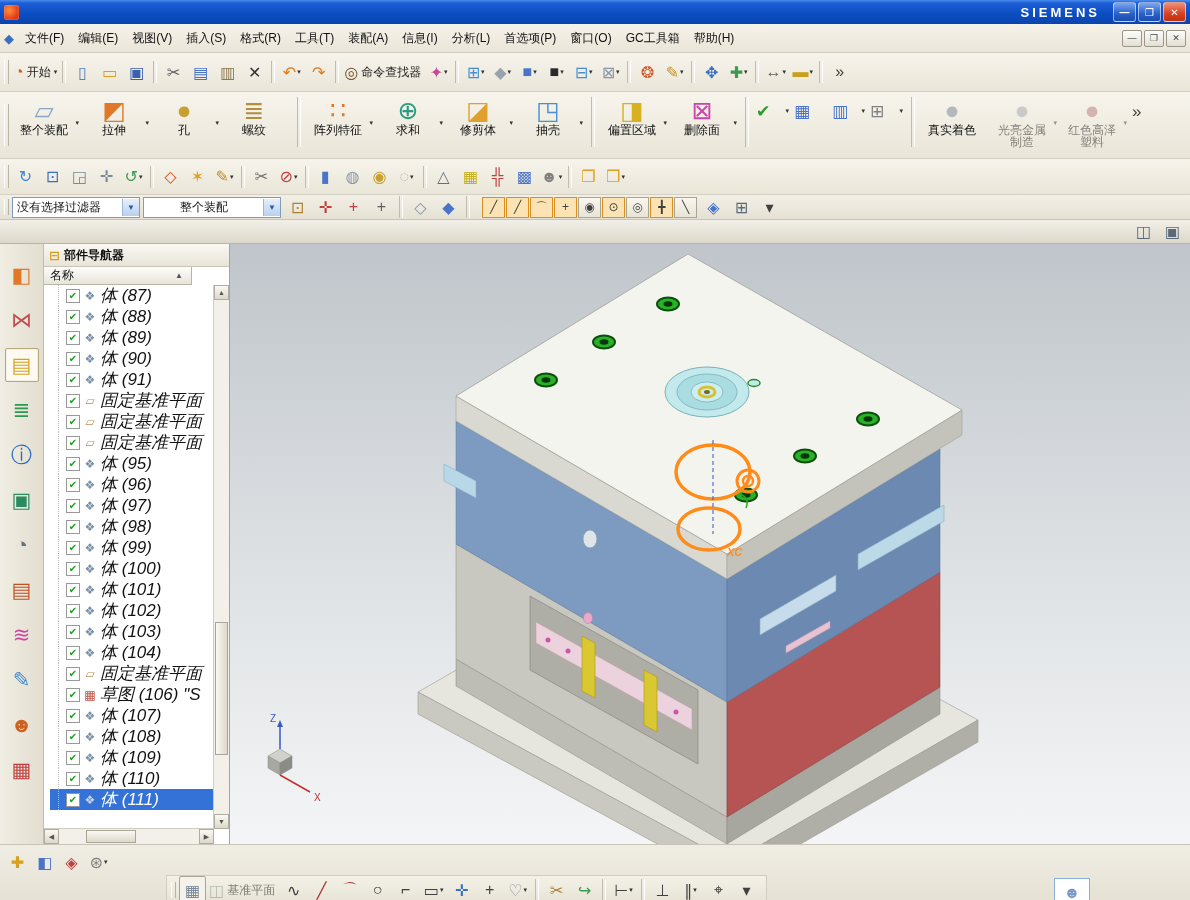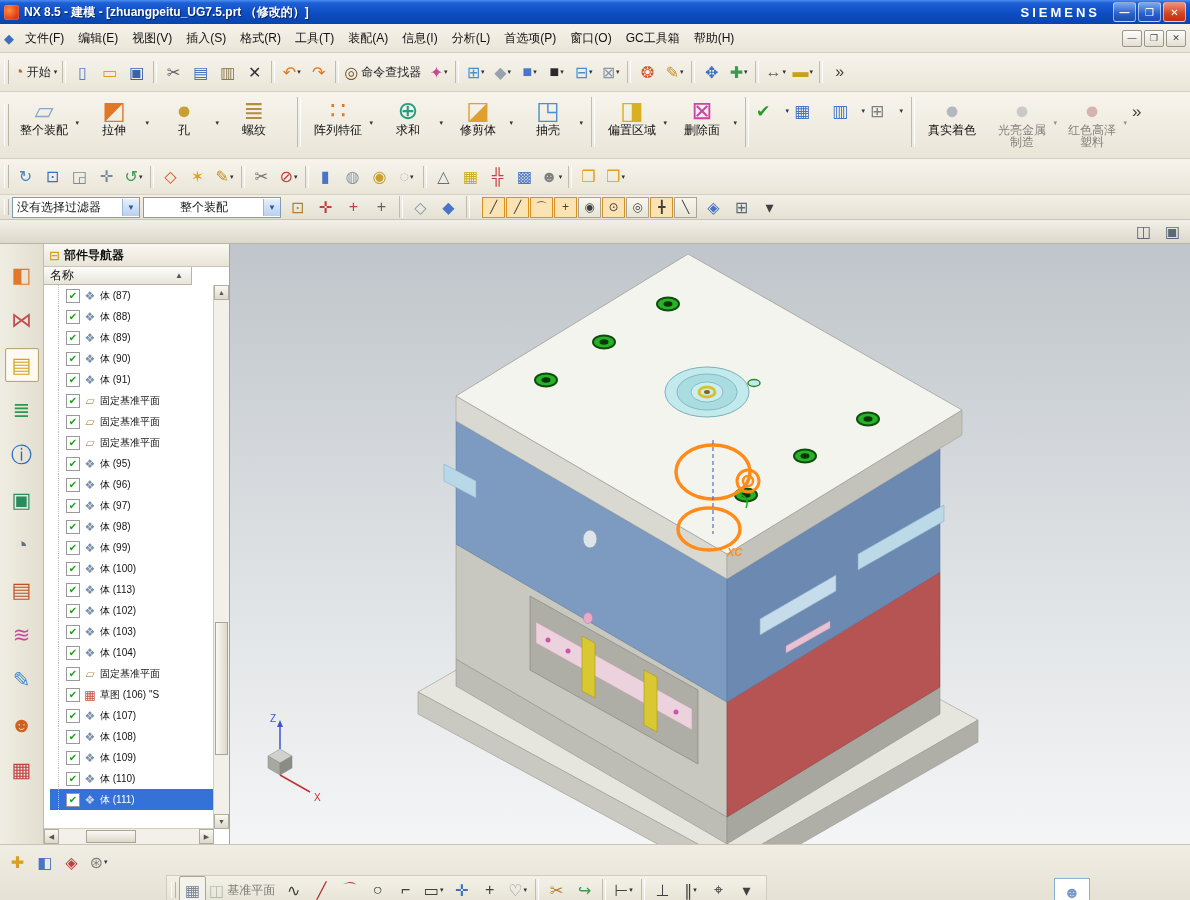--- a/index.html
+++ b/index.html
@@ -98,21 +98,21 @@
   .navcol{height:18px;background:linear-gradient(#fdfdfb,#e8e4da);border-bottom:1px solid #b8b4a6;
     border-right:1px solid #b8b4a6;display:flex;align-items:center;justify-content:space-between;
     padding:0 8px 0 6px;width:148px;box-sizing:border-box;}
   .sort{font-size:8px;color:#555;}
   .navtree{position:absolute;top:41px;left:0;right:15px;bottom:15px;overflow:hidden;padding-left:6px;}
   .trow{height:21px;display:flex;align-items:center;gap:3px;white-space:nowrap;padding-left:16px;position:relative;}
   .trow::before{content:"";position:absolute;left:8px;top:0;bottom:0;border-left:1px dotted #c0c0c0;}
   .tchk{width:12px;height:12px;border:1px solid #999;background:#fff;color:#18a018;font-size:10px;
     line-height:11px;text-align:center;font-weight:bold;flex:0 0 auto;}
   .tico{font-size:12px;width:14px;text-align:center;flex:0 0 auto;}
-  .tlbl{font-size:10px;}
+  .tlbl{font-size:17px;font-style:italic;}
   .trow.selected{background:#3572d8;}
   .trow.selected .tlbl{color:#fff;}
 
   .vscroll{position:absolute;right:0;top:41px;bottom:15px;width:15px;background:#f2f0e8;border-left:1px solid #d0ccc0;}
   .hscroll{position:absolute;left:0;right:15px;bottom:0;height:15px;background:#f2f0e8;border-top:1px solid #d0ccc0;}
   .sarr{width:15px;height:15px;box-sizing:border-box;background:linear-gradient(#fbf9f4,#dcd8ca);
     border:1px solid #b0ac9e;font-size:7px;display:flex;align-items:center;justify-content:center;color:#555;}
   .sarr.up{position:absolute;top:0;left:0;}
   .sarr.down{position:absolute;bottom:0;left:0;}
   .sarr.left{position:absolute;left:0;top:0;}
@@ -136,21 +136,20 @@
     border:1px solid #8ab0d8;display:flex;align-items:center;justify-content:center;}
   .avatar{color:#7a9ac8;font-size:16px;}
 </style>
 </head>
 <body>
 
 <div class="app">
 
   <div class="titlebar">
     <span class="nxlogo"></span>
-    <span class="title">NX 8.5 - 建模 - [zhuangpeitu_UG7.5.prt （修改的）]</span>
     <span class="brand">SIEMENS</span>
     <div class="winbtns">
 
     <div class="wbtn">
           <span>—</span>
         </div>
         <div class="wbtn">
           <span>❐</span>
         </div>
         <div class="wbtn close">
@@ -798,21 +797,21 @@
             <span class="tlbl">体 (99)</span>
           </div>
           <div class="trow">
             <span class="tchk">✔</span>
             <span class="tico" style="color: rgb(122, 144, 168);">❖</span>
             <span class="tlbl">体 (100)</span>
           </div>
           <div class="trow">
             <span class="tchk">✔</span>
             <span class="tico" style="color: rgb(122, 144, 168);">❖</span>
-            <span class="tlbl">体 (113)</span>
+            <span class="tlbl">体 (101)</span>
           </div>
           <div class="trow">
             <span class="tchk">✔</span>
             <span class="tico" style="color: rgb(122, 144, 168);">❖</span>
             <span class="tlbl">体 (102)</span>
           </div>
           <div class="trow">
             <span class="tchk">✔</span>
             <span class="tico" style="color: rgb(122, 144, 168);">❖</span>
             <span class="tlbl">体 (103)</span>

